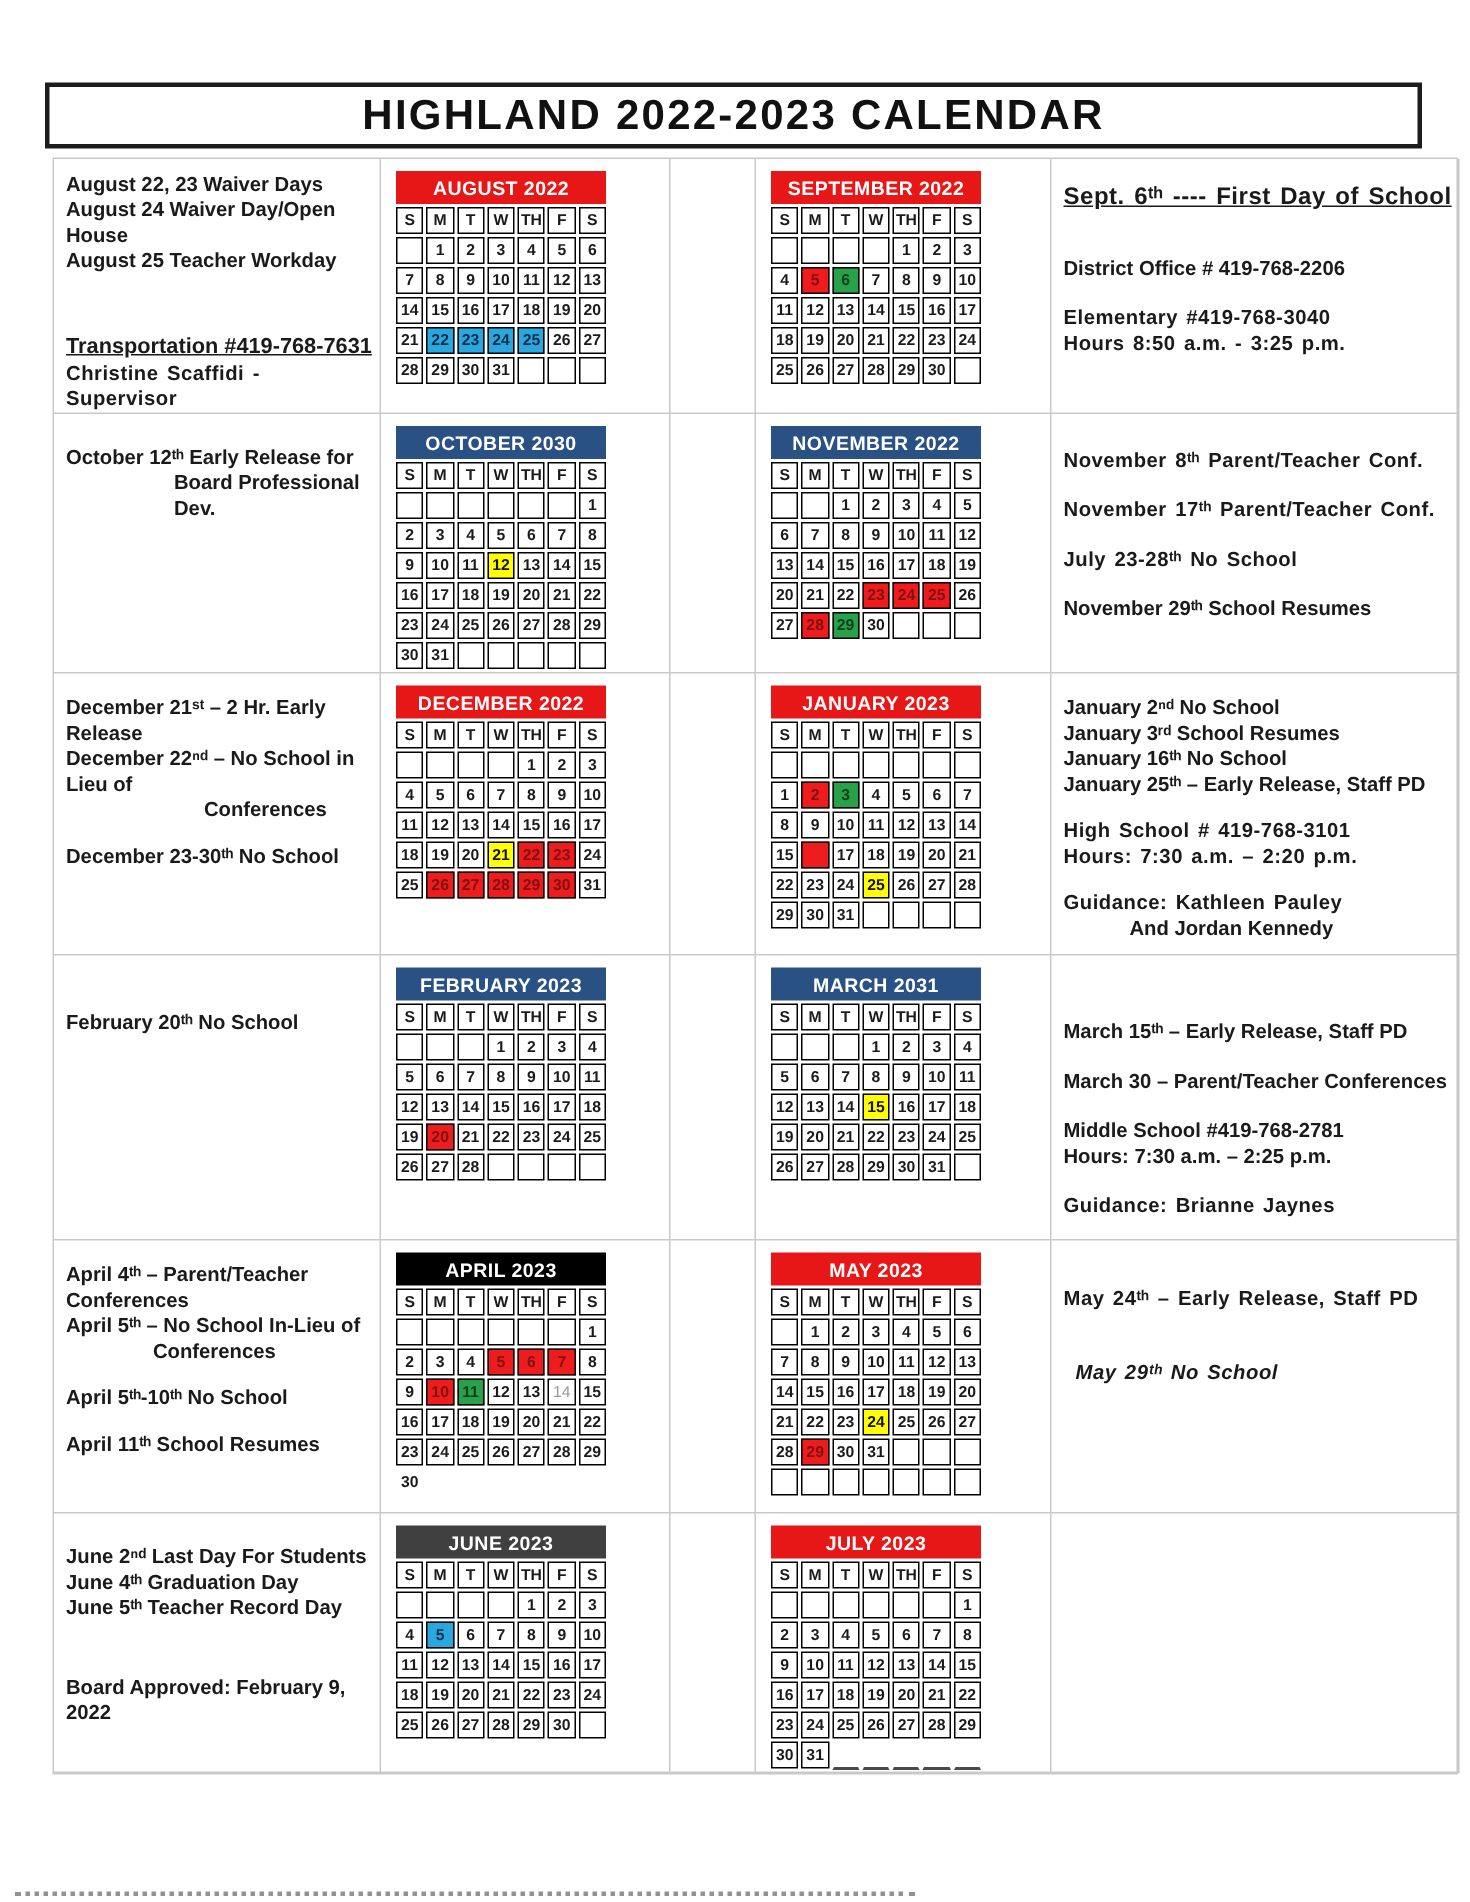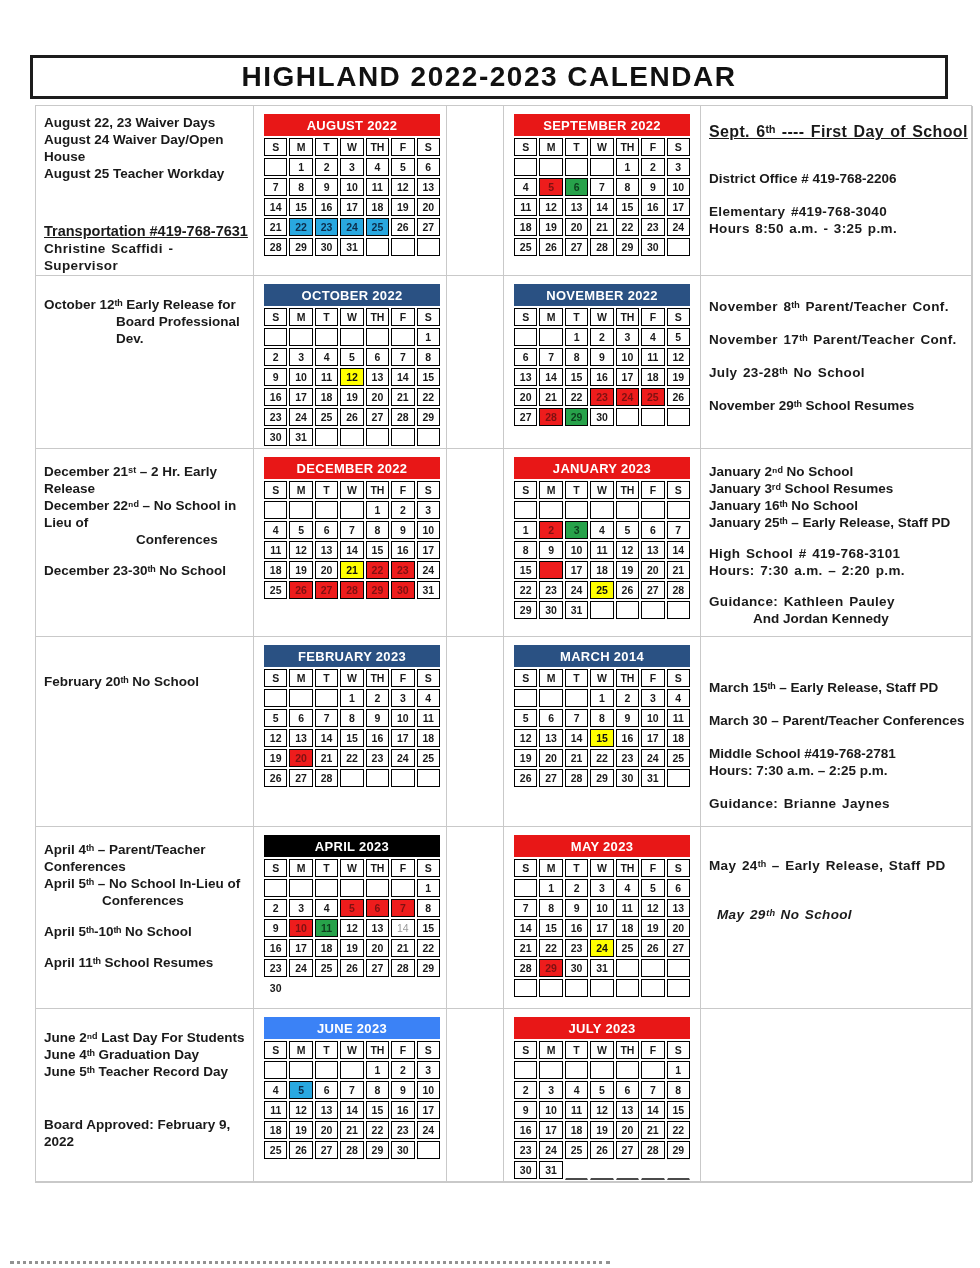--- a/index.html
+++ b/index.html
@@ -12,21 +12,21 @@
     grid-template-columns:218px 193px 57px 197px 272px;
     grid-template-rows:170px 173px 188px 190px 182px 173px;
     border:1px solid #c9c9c9;box-sizing:border-box;}
   .cell{border-right:1px solid #c9c9c9;border-bottom:1px solid #c9c9c9;box-sizing:border-box;overflow:hidden;}
   .notes{padding:8px 4px 0 8px;}
   .note-line{font-size:13.5px;font-weight:bold;line-height:1.26;}
   .note-line.u{text-decoration:underline;font-size:14.5px;}
   .note-line.g{letter-spacing:.35px;word-spacing:1.5px;}
   .note-line.big{font-size:16px;}
 
-  .cal{width:176px;margin:8px 0 0 10px;}
+  .cal{width:140px;margin:8px 0 0 10px;}
   .cal-band{height:22px;display:flex;align-items:center;justify-content:center;color:#fff;
     font-weight:bold;font-size:13px;letter-spacing:.3px;margin-bottom:2px;}
   .cal-grid{display:grid;grid-template-columns:repeat(7,1fr);gap:2px;}
   .cal-grid.tail{margin-top:2px;}
   .day{height:16px;border:1.5px solid #000;display:flex;align-items:center;justify-content:center;
     font-size:10.5px;font-weight:bold;background:#fff;}
   .dow{font-size:10.5px;}
   .hl-red{color:#7e1111;}
   .hl-green{color:#0c3d1c;}
   .hl-blue{color:#0d2c4a;}
@@ -155,21 +155,21 @@
       <div class="note-line" style="margin-top: 28px;">District Office # 419-768-2206</div>
       <div class="note-line g" style="margin-top: 16px;">Elementary #419-768-3040</div>
       <div class="note-line g">Hours  8:50 a.m. - 3:25 p.m.</div>
     </div>
     <div class="cell notes">
       <div class="note-line" style="margin-top: 12px;">October 12ᵗʰ  Early Release for</div>
       <div class="note-line" style="padding-left: 72px;">Board Professional Dev.</div>
     </div>
     <div class="cell">
       <div class="cal">
-        <div class="cal-band" style="background: rgb(42, 81, 131);">OCTOBER 2022</div>
+        <div class="cal-band" style="background: rgb(42, 81, 131);">OCTOBER 2030</div>
         <div class="cal-grid">
           <div class="day dow">S</div>
           <div class="day dow">M</div>
           <div class="day dow">T</div>
           <div class="day dow">W</div>
           <div class="day dow">TH</div>
           <div class="day dow">F</div>
           <div class="day dow">S</div>
           <div class="day"></div>
           <div class="day"></div>
@@ -442,21 +442,21 @@
           <div class="day"></div>
           <div class="day"></div>
           <div class="day"></div>
           <div class="day"></div>
         </div>
       </div>
     </div>
     <div class="cell"></div>
     <div class="cell">
       <div class="cal">
-        <div class="cal-band" style="background: rgb(42, 81, 131);">MARCH 2014</div>
+        <div class="cal-band" style="background: rgb(42, 81, 131);">MARCH 2031</div>
         <div class="cal-grid">
           <div class="day dow">S</div>
           <div class="day dow">M</div>
           <div class="day dow">T</div>
           <div class="day dow">W</div>
           <div class="day dow">TH</div>
           <div class="day dow">F</div>
           <div class="day dow">S</div>
           <div class="day"></div>
           <div class="day"></div>
@@ -630,21 +630,21 @@
       <div class="note-line g" style="margin-top: 32px; padding-left: 8px; font-style: italic;">May 29ᵗʰ    No School</div>
     </div>
     <div class="cell notes">
       <div class="note-line" style="margin-top: 12px;">June 2ⁿᵈ  Last Day For Students</div>
       <div class="note-line">June 4ᵗʰ  Graduation Day</div>
       <div class="note-line">June 5ᵗʰ  Teacher Record Day</div>
       <div class="note-line" style="margin-top: 36px;">Board Approved: February 9, 2022</div>
     </div>
     <div class="cell">
       <div class="cal">
-        <div class="cal-band" style="background: #3b82f6;">JUNE 2023</div>
+        <div class="cal-band" style="background: #404040;">JUNE 2023</div>
         <div class="cal-grid">
           <div class="day dow">S</div>
           <div class="day dow">M</div>
           <div class="day dow">T</div>
           <div class="day dow">W</div>
           <div class="day dow">TH</div>
           <div class="day dow">F</div>
           <div class="day dow">S</div>
           <div class="day"></div>
           <div class="day"></div>

